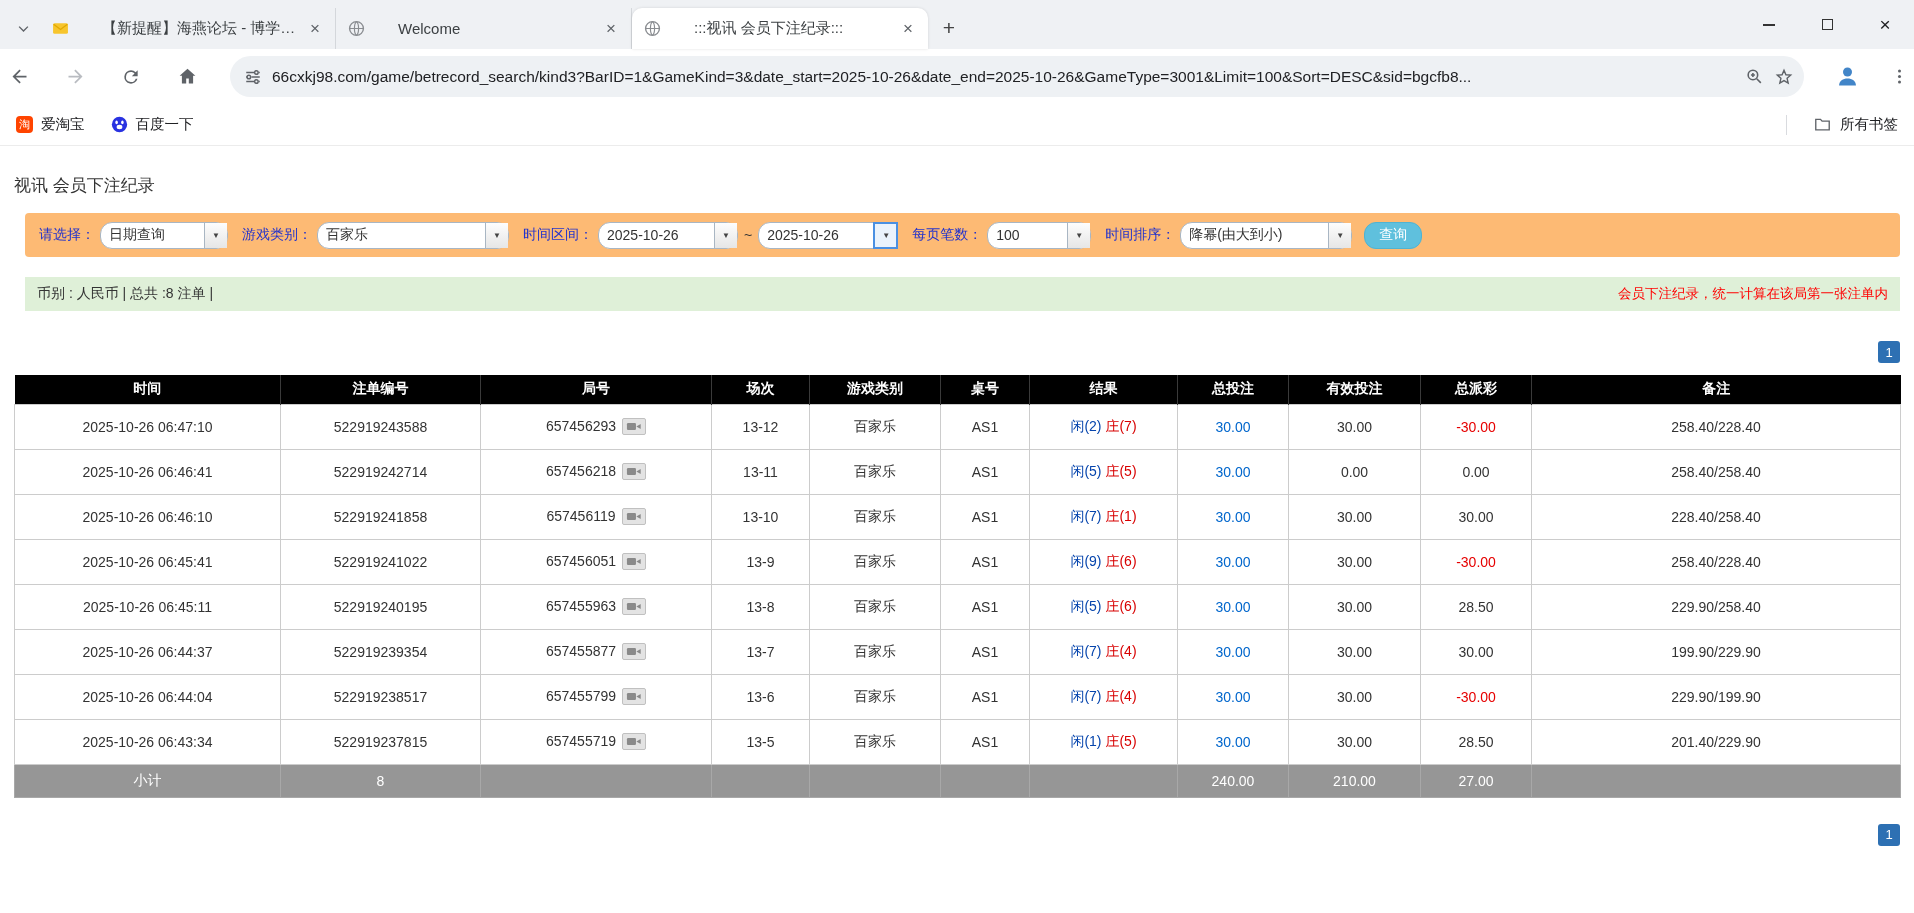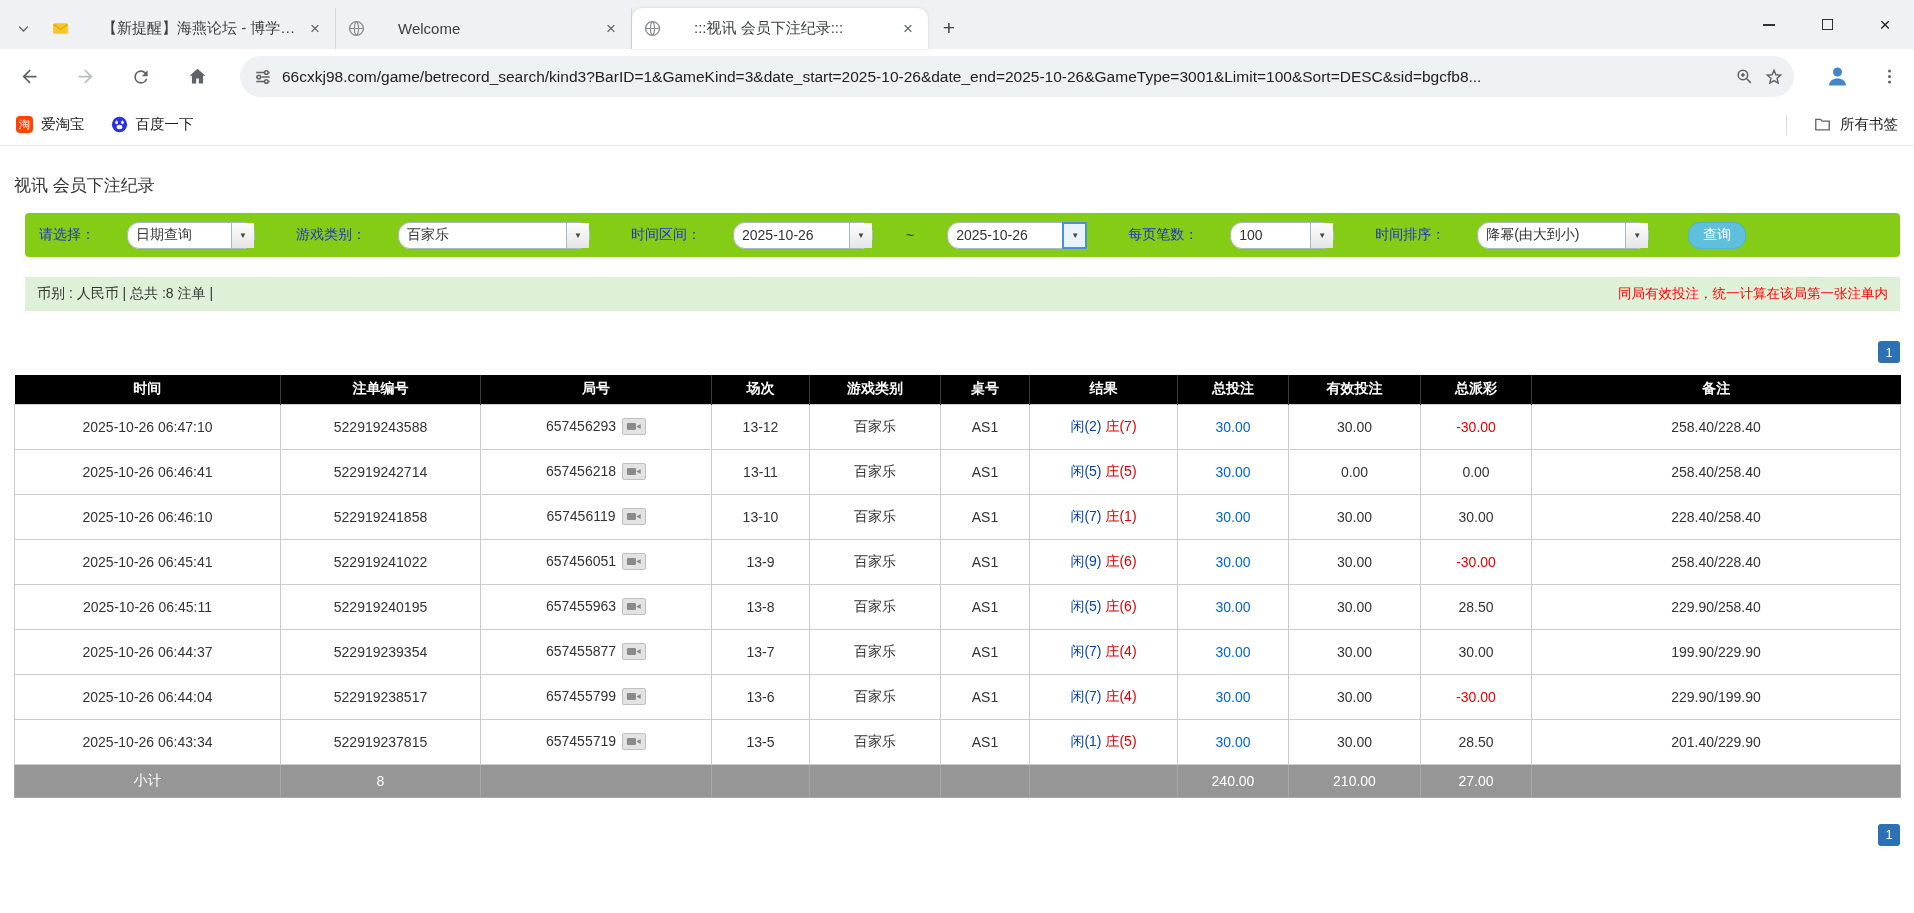--- a/index.html
+++ b/index.html
@@ -17,42 +17,42 @@
   .tab-close { font-size:17px; color:#5f6368; width:20px; height:20px; line-height:19px; text-align:center; border-radius:50%; }
   .favicon { width:17px; height:17px; flex:none; display:flex; align-items:center; }
   .newtab-btn { width:30px; height:30px; margin:0 0 6px 6px; display:flex; align-items:center; justify-content:center;
     font-size:21px; color:#444; }
   .win-controls { margin-left:auto; display:flex; height:49px; align-self:flex-start; }
   .win-btn { width:58px; height:49px; display:flex; align-items:center; justify-content:center; color:#202124; }
   .ic-min { width:12px; height:2px; background:#333; display:inline-block; }
   .ic-max { width:11px; height:11px; border:1.5px solid #333; display:inline-block; }
   .ic-close { font-size:19px; line-height:1; }
 
-  .toolbar { height:55px; background:#fff; display:flex; align-items:center; padding:0 10px; gap:18px; }
+  .toolbar { height:55px; background:#fff; display:flex; align-items:center; padding:0 0; gap:18px; }
   .nav-btn { width:38px; height:38px; display:flex; align-items:center; justify-content:center; border-radius:50%; }
   .addr-bar { flex:1; height:41px; background:#eef1f4; border-radius:21px; display:flex; align-items:center;
     gap:10px; padding:0 10px 0 14px; margin:0 6px; min-width:0; }
   .addr-url { flex:1; font-size:15.5px; color:#202124; white-space:nowrap; overflow:hidden; }
   .addr-icons { display:flex; align-items:center; gap:10px; }
   .avatar-btn { width:38px; height:38px; display:flex; align-items:center; justify-content:center; }
   .menu-btn { width:30px; height:38px; display:flex; align-items:center; justify-content:center; }
 
   .bookmarks-bar { height:42px; background:#fff; display:flex; align-items:center; padding:0 16px; gap:26px;
     border-bottom:1px solid #ececec; font-size:14.5px; color:#202124; }
   .bm-item { display:flex; align-items:center; gap:8px; }
   .bm-spacer { flex:1; }
   .bm-divider { width:1px; height:20px; background:#d9dbdf; }
   .tb-icon { width:17px; height:17px; background:#ff4400; border-radius:4px; color:#fff; font-size:11px;
     display:flex; align-items:center; justify-content:center; }
 
   
   .page-title { margin:28px 12px 0 14px; font-size:17px; color:#333; }
 
-  .filter-bar { margin:16px 14px 0 25px; height:44px; background:#84cc16; border-radius:4px;
-    display:flex; align-items:center; padding:16px 12px; font-size:14px;gap:27px; }
+  .filter-bar { margin:16px 14px 0 25px; height:44px; background:#fdba74; border-radius:4px;
+    display:flex; align-items:center; padding:16px 12px; font-size:14px; }
   .f-label { color:#2333cc; margin:0 5px 0 14px; white-space:nowrap; }
   .f-label:first-child { margin-left:2px; }
   .combo { display:flex; align-items:stretch; background:#fff; border:1px solid #a9b6c3; height:27px; border-radius:12px; flex:none; }
   .combo-text { flex:1; display:flex; align-items:center; padding:0 8px; color:#333; white-space:nowrap; overflow:hidden; }
   .combo-arrow { width:23px; border-left:1px solid #a9b6c3; background:linear-gradient(#fdfdfd,#e6e6e6);
     display:flex; align-items:center; justify-content:center; font-size:8px; color:#444; flex:none; }
   .combo.focused .combo-arrow { outline:2px solid #4a90e2; outline-offset:-1px; background:#eaf3fc; }
   .c-query{width:128px} .c-game{width:192px} .c-date{width:140px} .c-size{width:104px} .c-sort{width:172px}
   .tilde { margin:0 6px; color:#333; }
   .search-btn { height:27px; padding:0 14px; margin-left:12px; background:#5fc0dd; border:1px solid #4fb3d2;
@@ -264,21 +264,21 @@
   <div class="combo c-sort">
     <span class="combo-text">降幂(由大到小)</span>
     <span class="combo-arrow">▼</span>
   </div>
 
   <button class="search-btn">查询</button>
 </div>
 
 <div class="summary-bar">
   <span>币别 : 人民币 | 总共 :8 注单 |</span>
-  <span class="summary-right">同局有效投注，统一计算在该局第一张注单内</span>
+  <span class="summary-right">会员下注纪录，统一计算在该局第一张注单内</span>
 </div>
 
 <div class="pagination-row top">
   <span class="page-btn">1</span>
 </div>
 
 <table class="bet-table">
   <colgroup>
     <col style="width:266px">
       <col style="width:200px">

